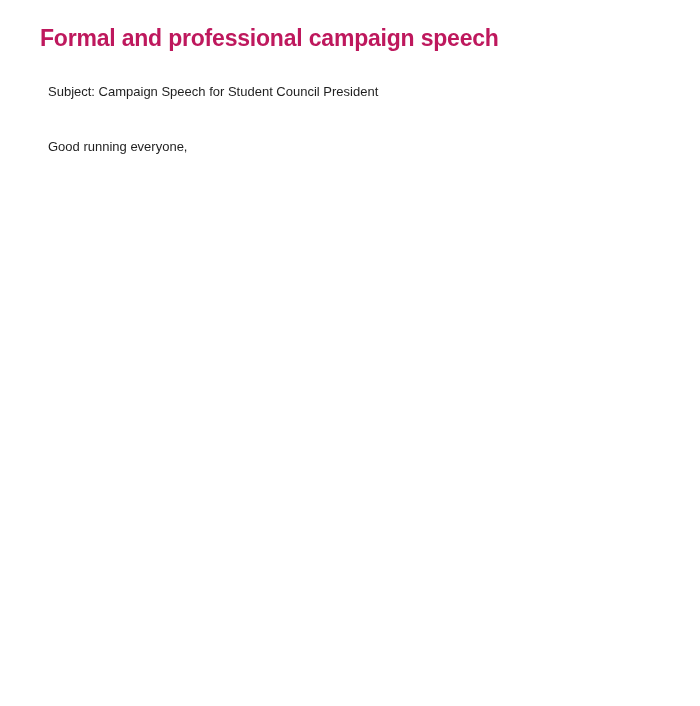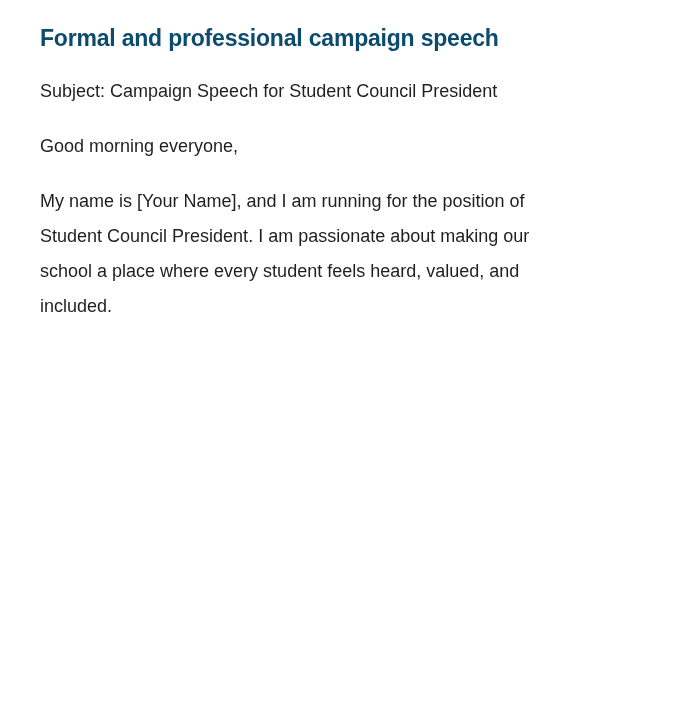--- a/index.html
+++ b/index.html
@@ -16,43 +16,39 @@
   }
   .page {
     padding: 22px 36px 40px 40px;
     box-sizing: border-box;
     width: 700px;
   }
   .doc-title {
     font-size: 23px;
     line-height: 32px;
     font-weight: 700;
-    color: #0c4a6e;
+    color: #be185d;
     margin: 0 0 14px 0;
     letter-spacing: -0.2px;
   }
   .doc-paragraph {
-    font-size: 18px;
+    font-size: 13px;
     line-height: 35px;
     font-weight: 400;
-    margin: 20px 0;
+    margin: 20px 8px;
     white-space: pre-line;
     color: #1f1f1f;
   }
 </style>
 </head>
 <body>
 
 <div class="page">
   <h1 class="doc-title">Formal and professional campaign speech</h1>
 
   <p class="doc-paragraph">Subject: Campaign Speech for Student Council President</p>
 
-  <p class="doc-paragraph">Good morning everyone,</p>
+  <p class="doc-paragraph">Good running everyone,</p>
 
-  <p class="doc-paragraph">My name is [Your Name], and I am running for the position of
-Student Council President. I am passionate about making our
-school a place where every student feels heard, valued, and
-included.</p>
 
 
 
 </div>
 
 </body></html>

